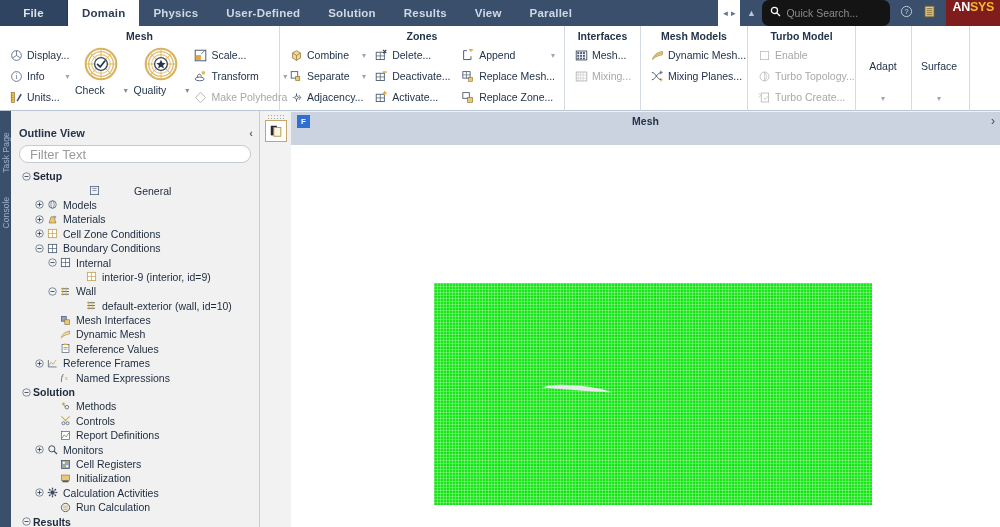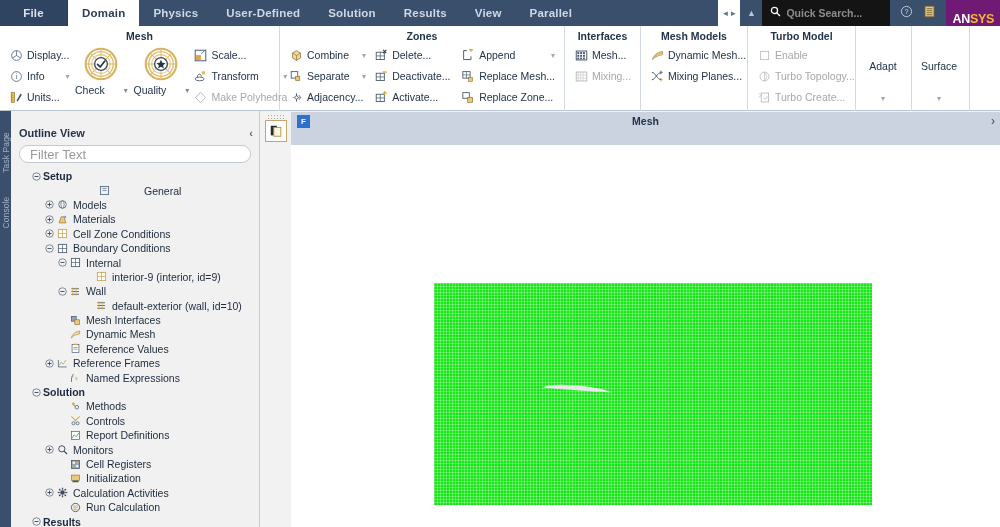--- a/index.html
+++ b/index.html
@@ -44,31 +44,31 @@
     color: #5c6f8a; font-size: 9px;
   }
   .upcaret {
     display: flex; align-items: center; justify-content: center;
     width: 22px; color: #b9c6d6; font-size: 9px;
   }
   .quicksearch {
     display: flex; align-items: center; gap: 5px;
     background: #141414; color: #8d8d8d;
     padding: 0 10px 0 8px; min-width: 128px;
-    font-size: 10.5px; font-weight: bold;
+    font-size: 10.5px; font-weight: normal; border-radius: 7px;
   }
   .qs-icon { color: #e8e8e8; font-size: 12px; }
   .topicons {
     display: flex; align-items: center; gap: 10px; padding: 0 10px;
     background: #3a4f6b;
   }
   .topicons .ic { font-size: 12px; color: #c8d3e2; }
   .ansyslogo {
-    display: flex; align-items: flex-end; padding: 0 6px;
-    background: #701a75; font-weight: bold; font-size: 12.5px;
+    display: flex; align-items: flex-start; padding: 0 6px;
+    background: #7f1d1d; font-weight: bold; font-size: 12.5px;
     letter-spacing: -.3px;
   }
   .ansyslogo .an { color: #ffffff; }
   .ansyslogo .sys { color: #f5b731; }
 
   
   .ribbon {
     position: absolute; left: 0; top: 26px; width: 1000px; height: 85px;
     background: #ffffff;
     border-bottom: 1px solid #b9c4d2;
@@ -146,21 +146,21 @@
     background: #f1f1f1;
     margin-top: 12px;
   }
   .outline-hdr .collapse { margin-left: auto; color: #5a6a80; font-size: 11px; }
   .filterwrap { padding: 3px 8px 6px 8px; }
   .filterbox {
     height: 18px; border: 1px solid #c3cad3; border-radius: 9px;
     background: #ffffff; display: flex; align-items: center;
     padding: 0 10px; font-size: 13px; color: #9a9a9a;
   }
-  .tree { flex: 1; overflow: hidden; padding-left: 14px; }
+  .tree { flex: 1; overflow: hidden; padding-left: 4px; }
   .tnode {
     display: flex; align-items: center; height: 14.4px;
     font-size: 10.5px; color: #1c2a3d; white-space: nowrap;
   }
   .tnode.bold { font-weight: bold; }
   .expander {
     width: 11px; height: 11px; flex: none; margin-right: 1px;
     display: flex; align-items: center; justify-content: center;
   }
   .expander svg { display: block; }

